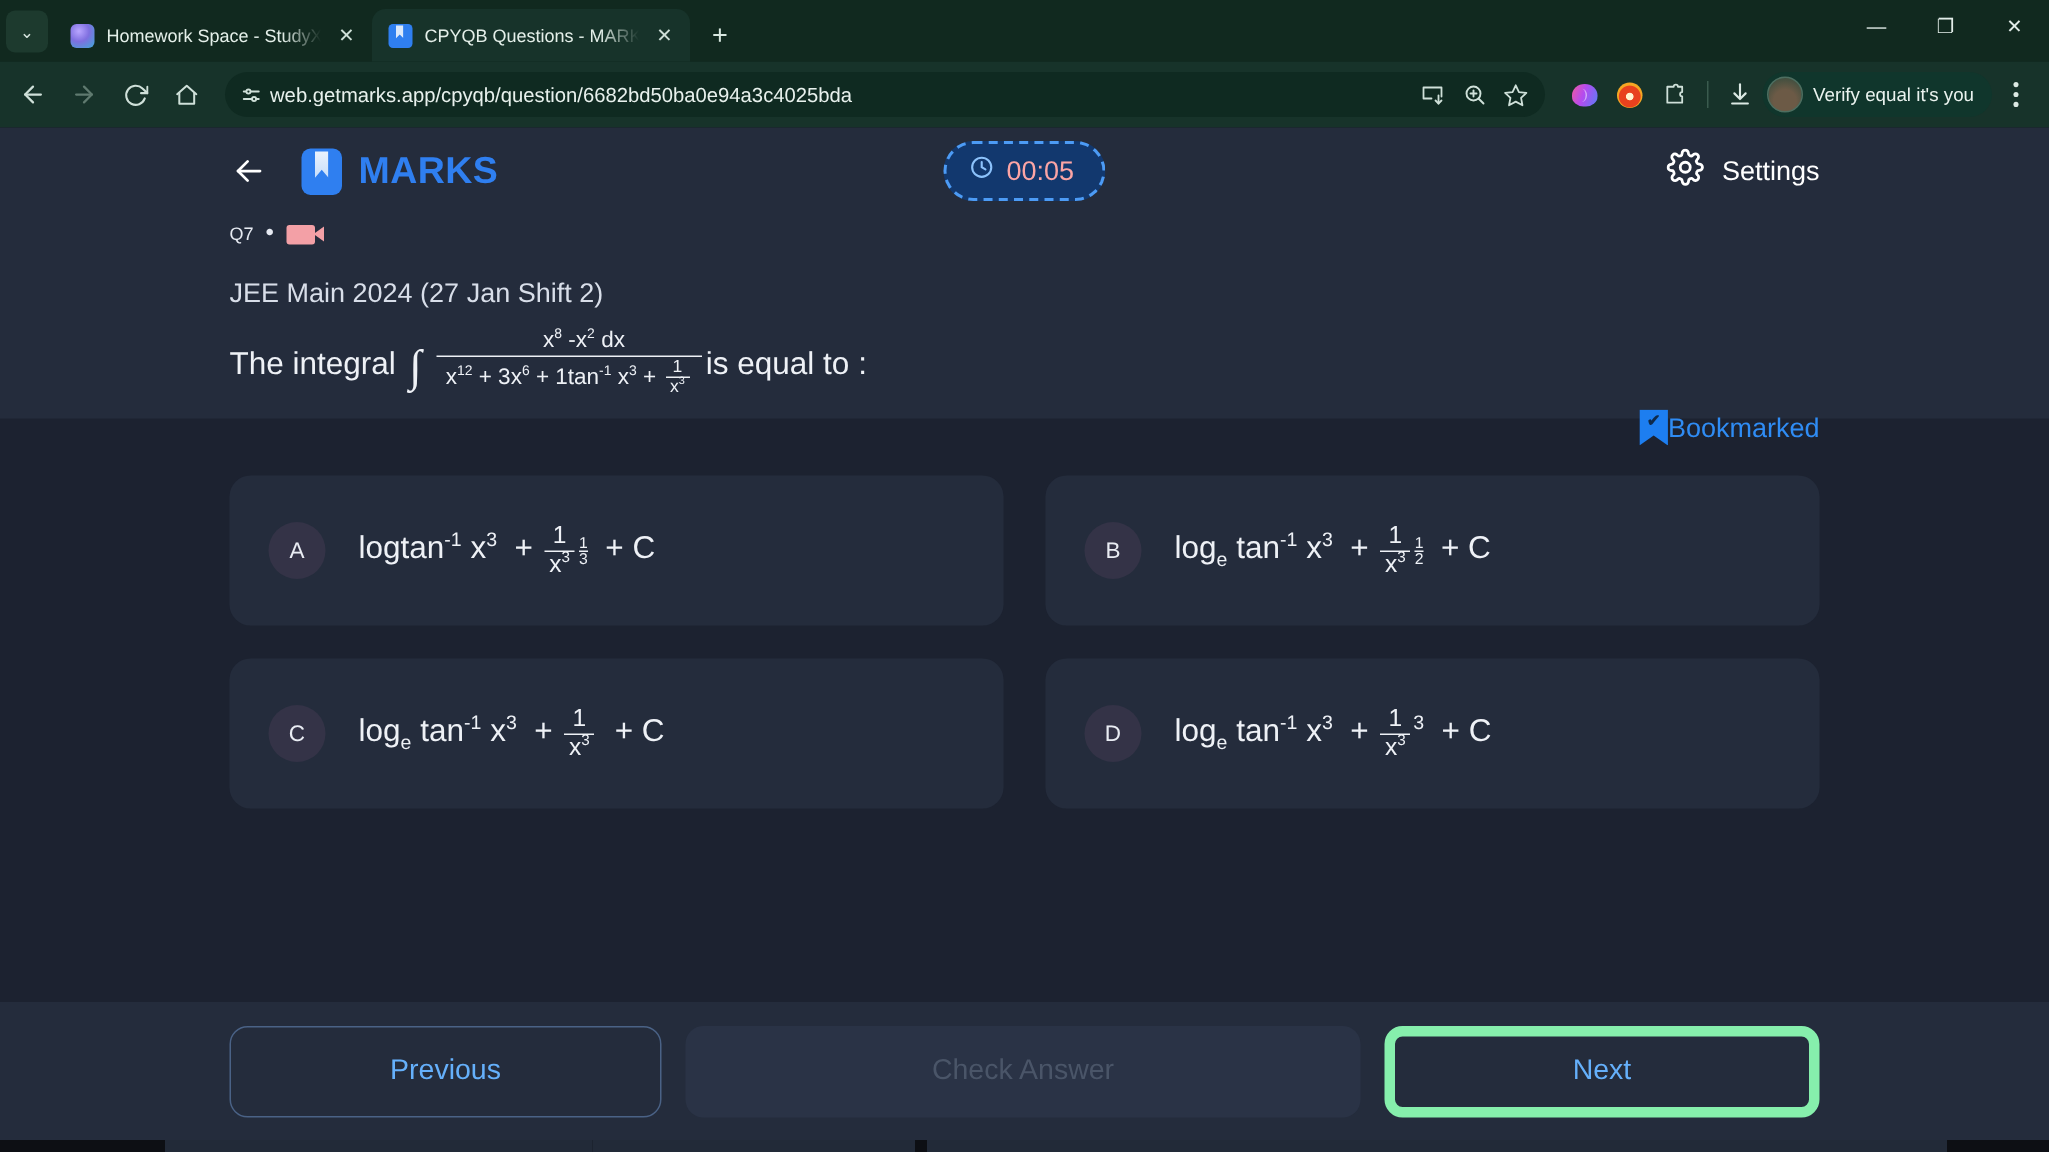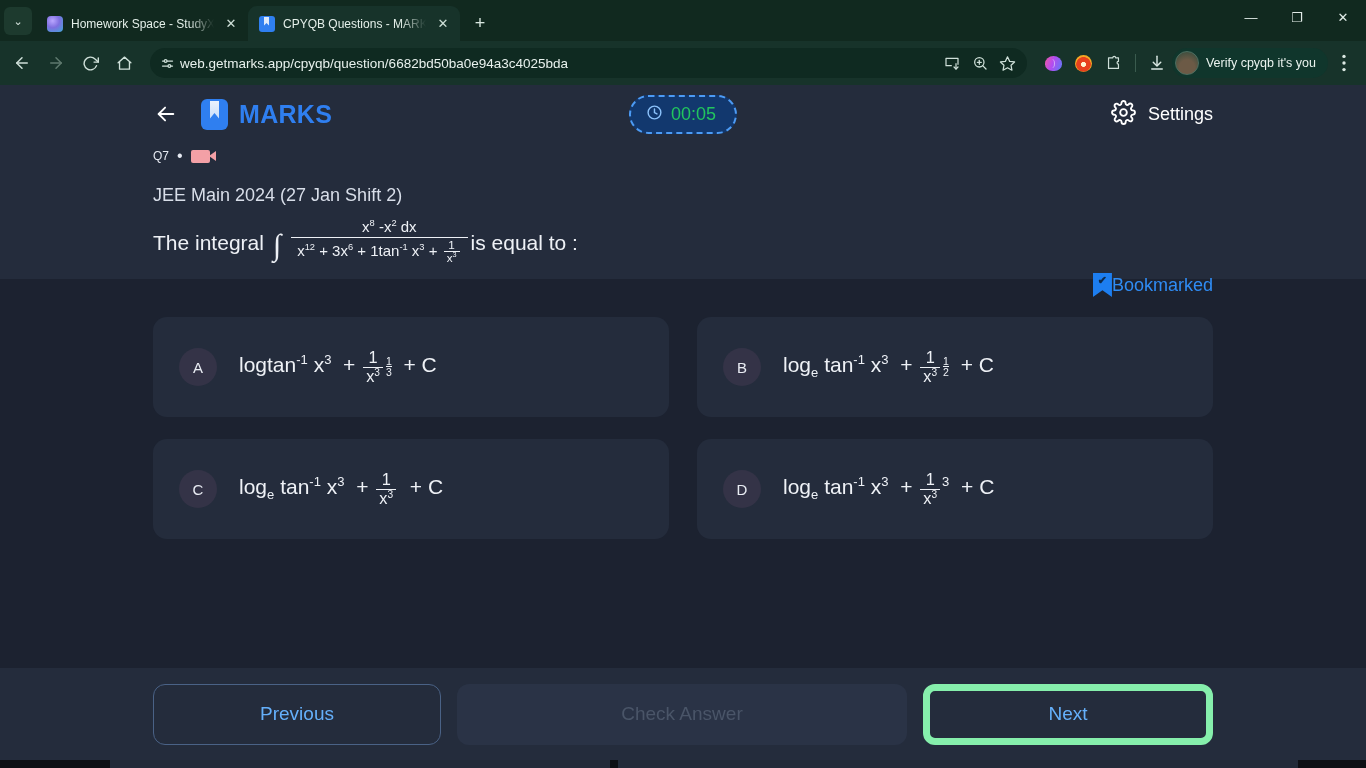--- a/index.html
+++ b/index.html
@@ -133,21 +133,21 @@
     background: linear-gradient(180deg,#eaf2fd,#c7ddfa);
     clip-path: polygon(0 0, 100% 0, 100% 100%, 50% 70%, 0 100%);
   }
   .brand-name { color: #2f7ff0; font-size: 25px; font-weight: bold; letter-spacing: .3px; }
   .timer {
     position: absolute; left: 50%; transform: translateX(-50%);
     display: flex; align-items: center; gap: 8px;
     background: #12386e; border: 2px dashed #4c9bf5; border-radius: 20px;
     padding: 7px 19px 7px 15px; cursor: pointer;
   }
-  .timer-txt { color: #22c55e; font-size: 18px; font-weight: 500; }
+  .timer-txt { color: #fca5a5; font-size: 18px; font-weight: 500; }
   .settings {
     margin-left: auto; display: flex; align-items: center; gap: 12px; cursor: pointer;
   }
   .settings-label { color: #ffffff; font-size: 18px; }
 
   .qmeta { padding: 0 153px; }
   .qrow1 { display: flex; align-items: center; gap: 8px; height: 26px; }
   .qnum { color: #e6eaf2; font-size: 12px; }
   .qdot { color: #e6eaf2; font-size: 16px; }
   .vid-icon {
@@ -336,21 +336,21 @@
     <div class="ext">
       <svg width="18" height="18" viewBox="0 0 24 24" fill="none" stroke="#dbe9e3" stroke-width="1.9" stroke-linecap="round" stroke-linejoin="round">
           <line x1="12" y1="3" x2="12" y2="15"></line>
           <polyline points="7 11 12 16 17 11"></polyline>
           <line x1="5" y1="20" x2="19" y2="20"></line>
         </svg>
     </div>
 
     <div class="verify-pill">
       <span class="verify-avatar"></span>
-      <span class="verify-text">Verify cpyqb it's you</span>
+      <span class="verify-text">Verify equal it's you</span>
     </div>
 
     <div class="kebab">
       <svg width="4" height="18" viewBox="0 0 4 18">
           <circle cx="2" cy="2.4" r="1.7" fill="currentColor"></circle>
           <circle cx="2" cy="9" r="1.7" fill="currentColor"></circle>
           <circle cx="2" cy="15.6" r="1.7" fill="currentColor"></circle>
         </svg>
     </div>
   </div>

